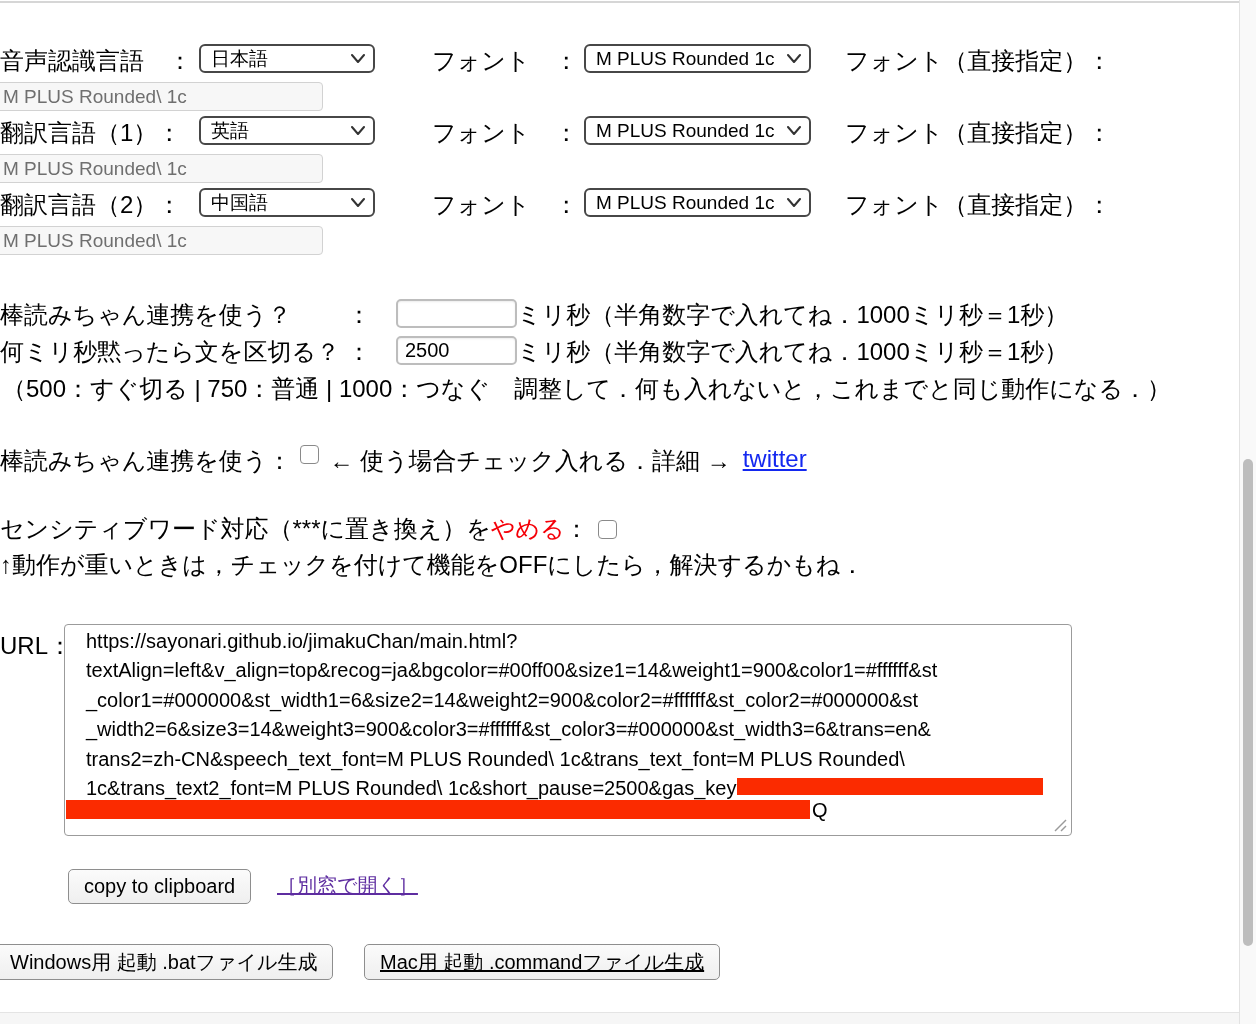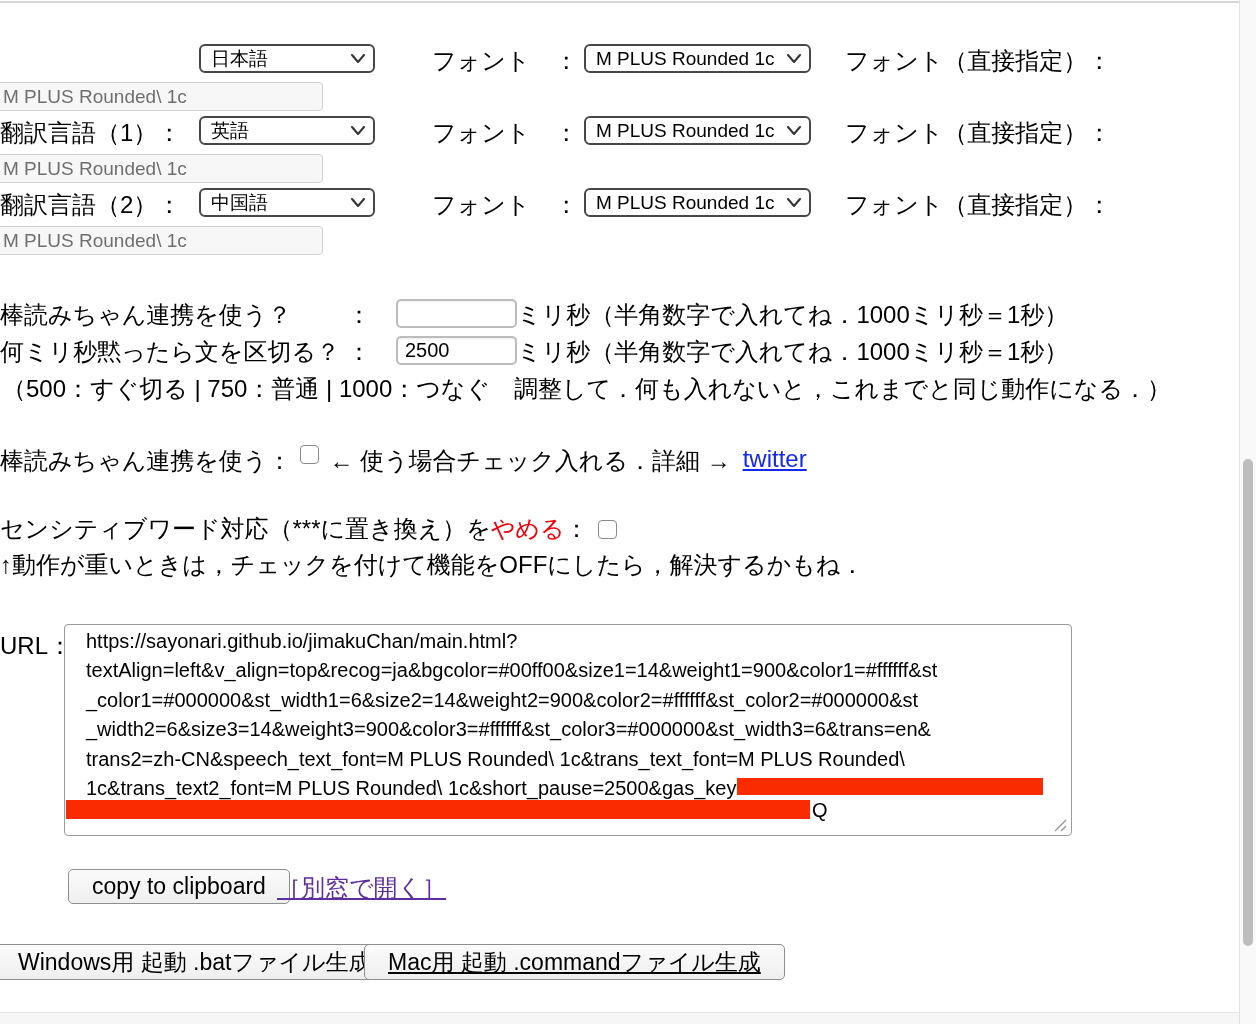--- a/index.html
+++ b/index.html
@@ -26,47 +26,48 @@
   
   .ms-input{position:absolute;height:29px;width:121px;box-sizing:border-box;background:#fff;
             border:2px solid #bdbdbd;border-radius:5px;font-size:20px;padding:0 7px;
             box-shadow:inset 0 1px 2px rgba(0,0,0,.08);
             font-family:"Liberation Sans","DejaVu Sans",sans-serif;color:#000;}
 
   .checkbox{display:inline-block;width:19px;height:19px;background:#fff;border:1.5px solid #8a8a8a;
             border-radius:4px;box-sizing:border-box;vertical-align:-2px;}
 
   .link-blue{color:#1328f0;text-decoration:underline;cursor:pointer;}
-  .link-purple{position:absolute;font-size:24px;color:#5e2da0;text-decoration:underline;cursor:pointer;white-space:nowrap;}
+  .link-purple{position:absolute;font-size:20px;color:#5e2da0;text-decoration:underline;cursor:pointer;white-space:nowrap;}
   .red{color:#f50008;}
 
   
   .url-area{position:absolute;left:64px;top:624px;width:1008px;height:212px;box-sizing:border-box;
             background:#fff;border:1.5px solid #9b9b9b;border-radius:4px;padding:2px 21px;
             font-size:20px;line-height:29.4px;white-space:pre-wrap;word-break:break-all;
             overflow:hidden;color:#000;}
   .redaction{position:absolute;background:#fb2b00;}
   .grip{position:absolute;left:1051px;top:816px;}
 
   button{font-family:"Liberation Sans","DejaVu Sans",sans-serif;}
   .btn{position:absolute;height:35px;background:linear-gradient(#fbfbfb,#efefef);
-       border:1px solid #8e8e8e;border-radius:5px;font-size:23px;color:#000;padding:0 23px;
+       border:1px solid #8e8e8e;border-radius:5px;font-size:20px;color:#000;padding:0 15px;
        display:flex;align-items:center;white-space:nowrap;cursor:pointer;}
 
   
   .sb-track{position:absolute;left:1239px;top:0;width:17px;height:1024px;background:#f9f9f9;border-left:1px solid #e2e2e2;box-sizing:border-box;}
   .sb-thumb{position:absolute;left:1243px;top:459px;width:10px;height:487px;background:#bdbdbd;border-radius:5px;}
 </style>
 </head>
 <body>
 
 <div id="page">
 
   <div class="hr-top"></div>
 
+  <div class="jp" style="left:0;top:46px;">音声認識言語　：</div>
   <div class="selectbox" style="left:199px;top:44px;width:176px;">
     <span class="val">日本語</span>
     <span class="chev">
       <svg width="14" height="9" viewBox="0 0 14 9">
           <polyline points="1,1 7,8 13,1" fill="none" stroke="#333" stroke-width="2" stroke-linecap="round" stroke-linejoin="round"></polyline>
         </svg>
     </span>
   </div>
   <div class="jp" style="left:432px;top:46px;">フォント　：</div>
   <div class="selectbox" style="left:584px;top:44px;width:227px;">

